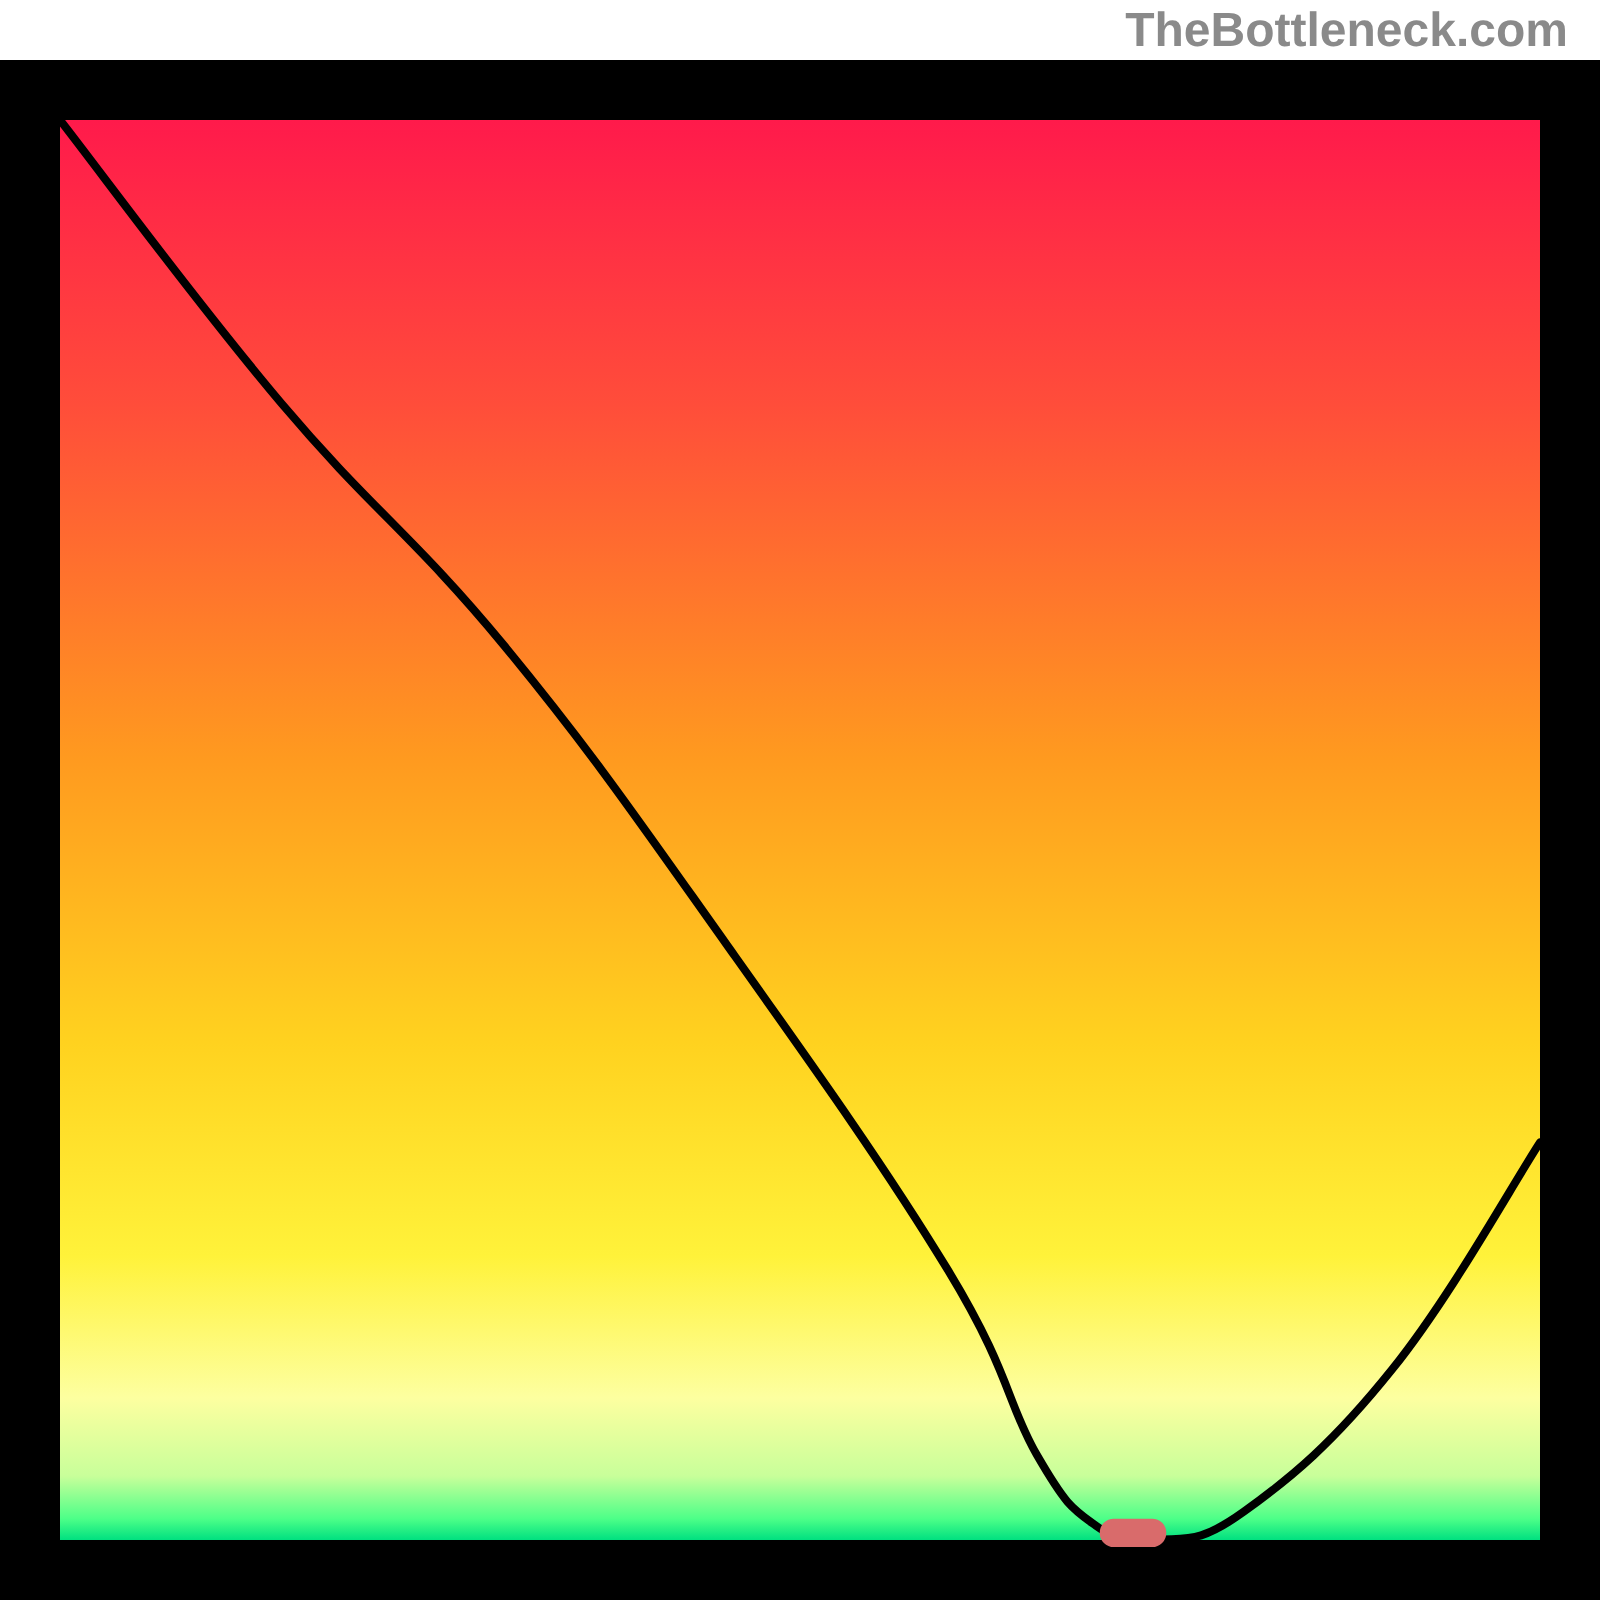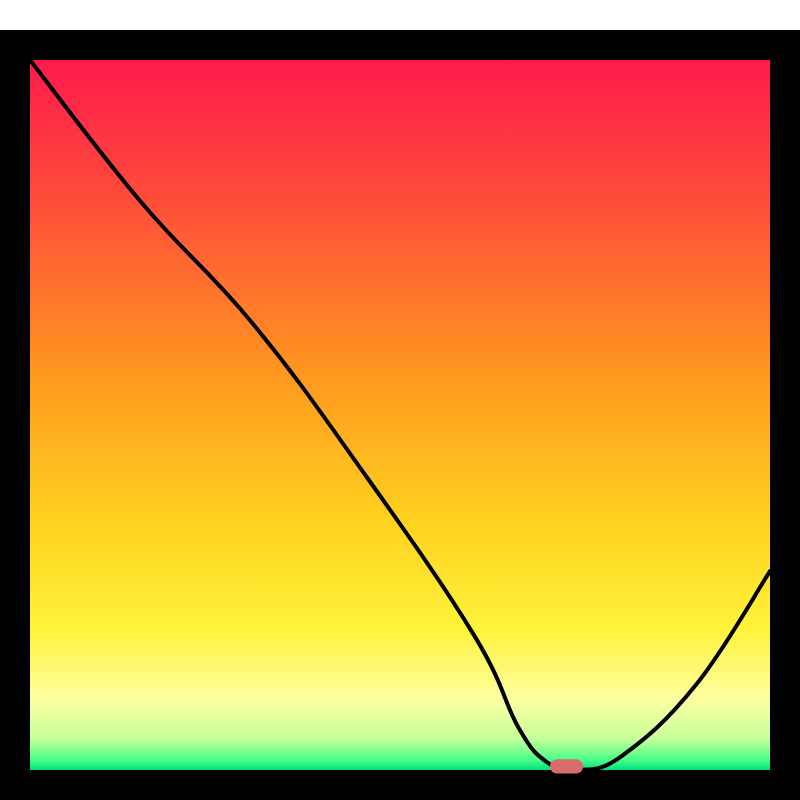--- a/index.html
+++ b/index.html
@@ -28,20 +28,21 @@
     top: 30px;
     left: 0;
     width: 800px;
     height: 770px;
   }
 </style>
 </head>
 <body>
 
 <div class="container">
+  <div class="watermark">TheBottleneck.com</div>
   <svg class="plot" viewBox="0 0 800 770" preserveAspectRatio="none">
     <defs>
       <linearGradient id="bg-grad" x1="0" y1="0" x2="0" y2="1">
           <stop offset="0%" stop-color="#ff1a4b"></stop>
           <stop offset="20%" stop-color="#ff4d3a"></stop>
           <stop offset="45%" stop-color="#ff9a1f"></stop>
           <stop offset="65%" stop-color="#ffd21f"></stop>
           <stop offset="80%" stop-color="#fff23a"></stop>
           <stop offset="90%" stop-color="#fdffa0"></stop>
           <stop offset="95.5%" stop-color="#c8ff9a"></stop>

